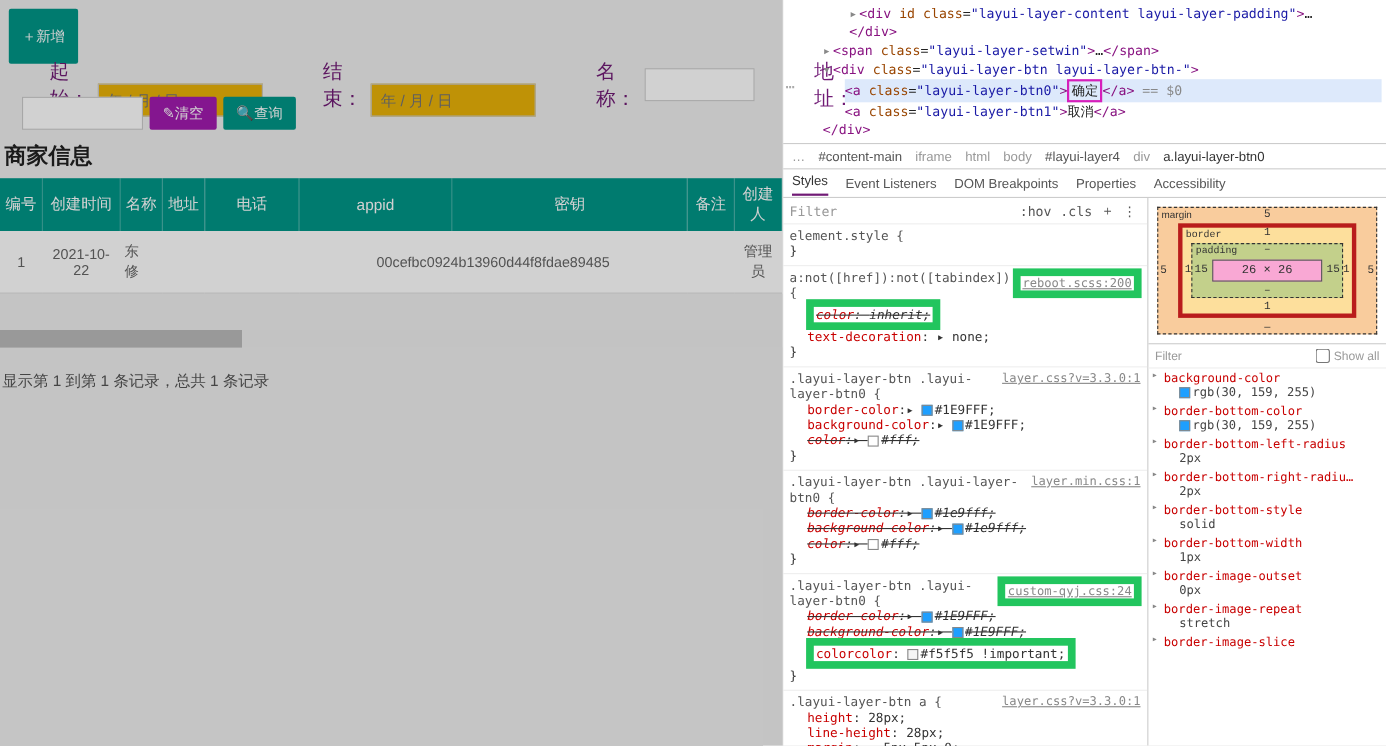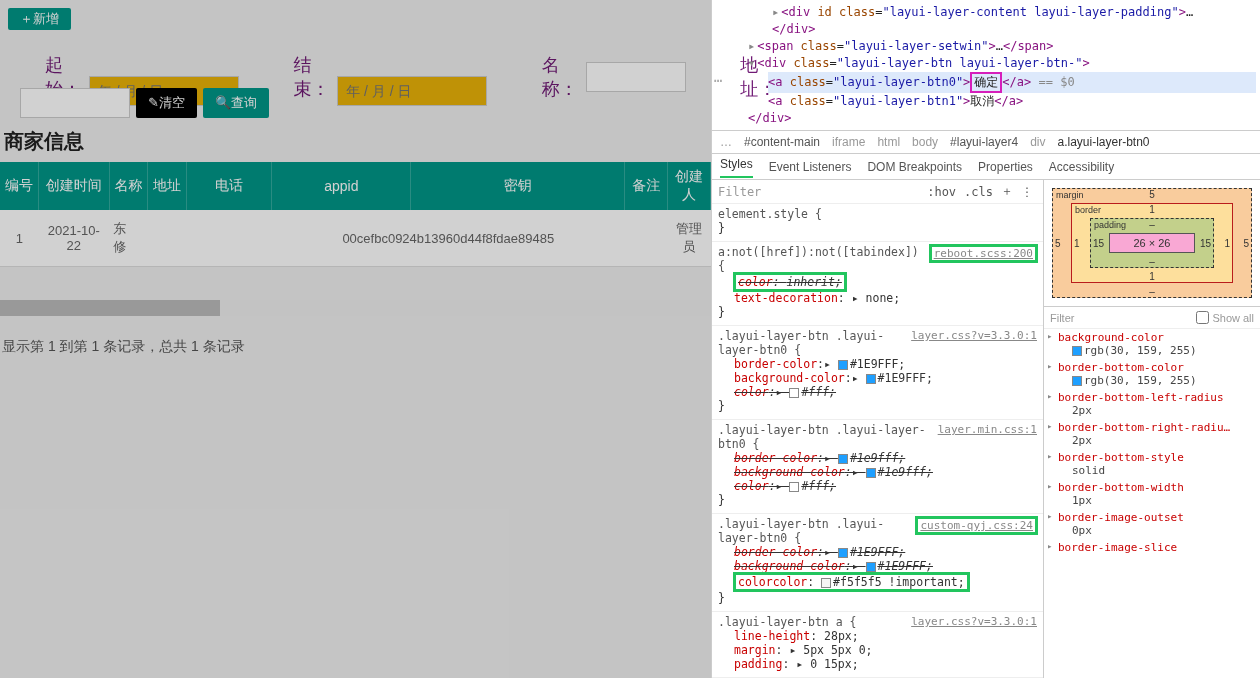--- a/index.html
+++ b/index.html
@@ -2,27 +2,27 @@
 <html><head>
 <meta charset="utf-8">
 <style>
   * { box-sizing: border-box; margin: 0; padding: 0; }
   body { font-family: "Microsoft YaHei", Arial, sans-serif; font-size: 13px; color: #333; background: #fff; overflow: hidden; }
   .app { display: flex; width: 1260px; height: 678px; }
 
   
   .left { width: 711px; background: #f0f0f0; position: relative; }
   .overlay { position: absolute; inset: 0; background: rgba(0,0,0,0.18); z-index: 2; }
-  .btn-add { position: absolute; top: 8px; left: 8px; background: #009688; color: #fff; border: none; padding: 2px 12px; font-size: 13px; border-radius: 2px; cursor: pointer; }
+  .btn-add { position: absolute; top: 8px; left: 8px; background: #009688; color: #fff; border: none; padding: 16px 12px; font-size: 13px; border-radius: 2px; cursor: pointer; }
   .filter-row { position: absolute; top: 48px; left: 8px; display: flex; align-items: center; gap: 6px; }
   .filter-label { color: #701a75; font-size: 18px; margin-left: 37px; }
   .date-input { width: 150px; height: 30px; padding: 4px 8px; border: 1px solid #ccc; background: #eab308; color: #555; font-size: 14px; margin-top: 28px; }
   .text-input { width: 100px; height: 30px; padding: 4px 6px; border: 1px solid #ccc; background: #fff; }
   .filter-row2 { position: absolute; top: 88px; left: 20px; display: flex; align-items: center; gap: 6px; }
-  .btn-clear { background: #000000; color: #fff; border: none; padding: 6px 12px; font-size: 13px; border-radius: 2px; cursor: pointer; }
+  .btn-clear { background: #a21caf; color: #fff; border: none; padding: 6px 12px; font-size: 13px; border-radius: 2px; cursor: pointer; }
   .btn-search { background: #009688; color: #fff; border: none; padding: 6px 12px; font-size: 13px; border-radius: 2px; cursor: pointer; }
   .section-title { position: absolute; top: 128px; left: 4px; font-size: 20px; font-weight: bold; color: #222; }
   table.data { position: absolute; top: 162px; left: 0; width: 100%; border-collapse: collapse; font-size: 13px; background: #fff; }
   table.data th { background: #009688; color: #fff; padding: 6px 4px; font-weight: normal; border-right: 1px solid rgba(255,255,255,0.2); font-size: 14px; }
   table.data td { padding: 10px 4px; border-bottom: 1px solid #ddd; text-align: center; color: #666; background: #fff; }
   .scroll-track { position: absolute; top: 300px; left: 0; width: 100%; height: 16px; background: #eee; }
   .scroll-thumb { position: absolute; left: 0; top: 0; width: 220px; height: 16px; background: #bbb; }
   .footer-text { position: absolute; top: 338px; left: 2px; color: #555; font-size: 14px; }
 
   
@@ -50,41 +50,41 @@
   .eq { color: #888; }
   .hl-line { background: #dde9fb; }
   .hl-box { border: 2px solid #d61fbb; display: inline-block; padding: 0 2px; }
   .dots { position: absolute; left: 2px; top: 72px; color: #aaa; font-size: 14px; letter-spacing: 2px; }
 
   .crumb { border-top: 1px solid #ccc; border-bottom: 1px solid #ccc; padding: 4px 8px; font-size: 12px; color: #555; display: flex; gap: 12px; }
   .crumb .sel { color: #333; }
   .crumb .dim { color: #999; }
 
   .subtabs { border-bottom: 1px solid #ccc; padding: 0 8px; display: flex; gap: 16px; font-size: 12px; color: #555; height: 26px; align-items: center; }
-  .subtabs .active { color: #333; border-bottom: 2px solid #22c55e; padding-bottom: 5px; margin-bottom: -1px; }
+  .subtabs .active { color: #333; border-bottom: 2px solid #701a75; padding-bottom: 5px; margin-bottom: -1px; }
 
   .lower { flex: 1; display: flex; overflow: hidden; }
   .styles { flex: 1; overflow-y: auto; font-family: Menlo, Consolas, monospace; font-size: 11.5px; border-right: 1px solid #ccc; }
   .filter-bar { display: flex; align-items: center; border-bottom: 1px solid #eee; padding: 3px 6px; color: #999; font-size: 12px; }
   .filter-bar .spacer { flex: 1; }
   .filter-bar .ctrl { padding: 0 4px; color: #555; }
   .rule { border-bottom: 1px solid #eee; padding: 3px 6px 6px; position: relative; }
   .rule .src { float: right; color: #888; text-decoration: underline; font-size: 11px; }
   .selector { color: #555; }
   .prop { padding-left: 16px; }
   .pname { color: #c80000; }
   .pval { color: #333; }
   .strike { text-decoration: line-through; font-style: italic; }
   .swatch { display: inline-block; width: 10px; height: 10px; border: 1px solid #888; vertical-align: middle; margin-right: 2px; }
-  .pink-box { border: 3px solid #22c55e; display: inline-block; padding: 0 2px; margin: -1px; }
+  .pink-box { border: 7px solid #22c55e; display: inline-block; padding: 0 2px; margin: -1px; }
 
   .computed { width: 216px; display: flex; flex-direction: column; font-size: 11px; }
   .box-model { padding: 8px; border-bottom: 1px solid #ccc; }
   .bm-margin { border: 1px dashed #333; background: #f9cc9d; padding: 14px 18px; position: relative; }
-  .bm-border { border: 1px solid #b91c1c; background: #fddf9c; padding: 14px 18px; position: relative; }
+  .bm-border { border: 4px solid #b91c1c; background: #fddf9c; padding: 14px 8px; position: relative; font-family: Liberation Mono, monospace; }
   .bm-padding { border: 1px dashed #333; background: #c3d08b; padding: 14px 18px; position: relative; }
   .bm-content { border: 1px solid #555; background: #f9a8d4; text-align: center; padding: 3px 6px; color: #333; }
   .bm-label { position: absolute; top: 1px; left: 3px; font-size: 9px; color: #333; }
   .bm-t { position: absolute; top: 0; left: 50%; transform: translateX(-50%); font-size: 10px; }
   .bm-b { position: absolute; bottom: 0; left: 50%; transform: translateX(-50%); font-size: 10px; }
   .bm-l { position: absolute; left: 2px; top: 50%; transform: translateY(-50%); font-size: 10px; }
   .bm-r { position: absolute; right: 2px; top: 50%; transform: translateY(-50%); font-size: 10px; }
 
   .comp-filter { display: flex; align-items: center; padding: 4px 6px; border-bottom: 1px solid #eee; color: #999; }
   .comp-filter .spacer { flex: 1; }
@@ -235,20 +235,21 @@
           <div class="selector">.layui-layer-btn .layui-layer-btn0 {</div>
           <div class="prop strike"><span class="pname">border-color</span>:▸ <span class="swatch" style="background:#1E9FFF"></span><span class="pval">#1E9FFF;</span></div>
           <div class="prop strike"><span class="pname">background-color</span>:▸ <span class="swatch" style="background:#1E9FFF"></span><span class="pval">#1E9FFF;</span></div>
           <div class="prop"><span class="pink-box"><span class="pname">color</span><span class="pname">color</span>: <span class="swatch" style="background:#f5f5f5"></span><span class="pval">#f5f5f5 !important;</span></span></div>
           <div>}</div>
         </div>
 
         <div class="rule">
           <span class="src">layer.css?v=3.3.0:1</span>
           <div class="selector">.layui-layer-btn a {</div>
+          <div class="prop"><span class="pname">height</span>: <span class="pval">28px;</span></div>
           <div class="prop"><span class="pname">line-height</span>: <span class="pval">28px;</span></div>
           <div class="prop"><span class="pname">margin</span>: <span class="pval">▸ 5px 5px 0;</span></div>
           <div class="prop"><span class="pname">padding</span>: <span class="pval">▸ 0 15px;</span></div>
         </div>
       </div>
 
       <div class="computed">
         <div class="box-model">
           <div class="bm-margin">
             <span class="bm-label">margin</span>
@@ -301,20 +302,24 @@
             </div>
             <div class="comp-item">
               <div class="comp-name">border-bottom-width</div>
               <div class="comp-val">1px</div>
             </div>
             <div class="comp-item">
               <div class="comp-name">border-image-outset</div>
               <div class="comp-val">0px</div>
             </div>
             <div class="comp-item">
+              <div class="comp-name">border-image-repeat</div>
+              <div class="comp-val">stretch</div>
+            </div>
+            <div class="comp-item">
               <div class="comp-name">border-image-slice</div>
               <div class="comp-val"></div>
             </div>
           </div>
       </div>
     </div>
   </div>
 </div>
 
 </body></html>

